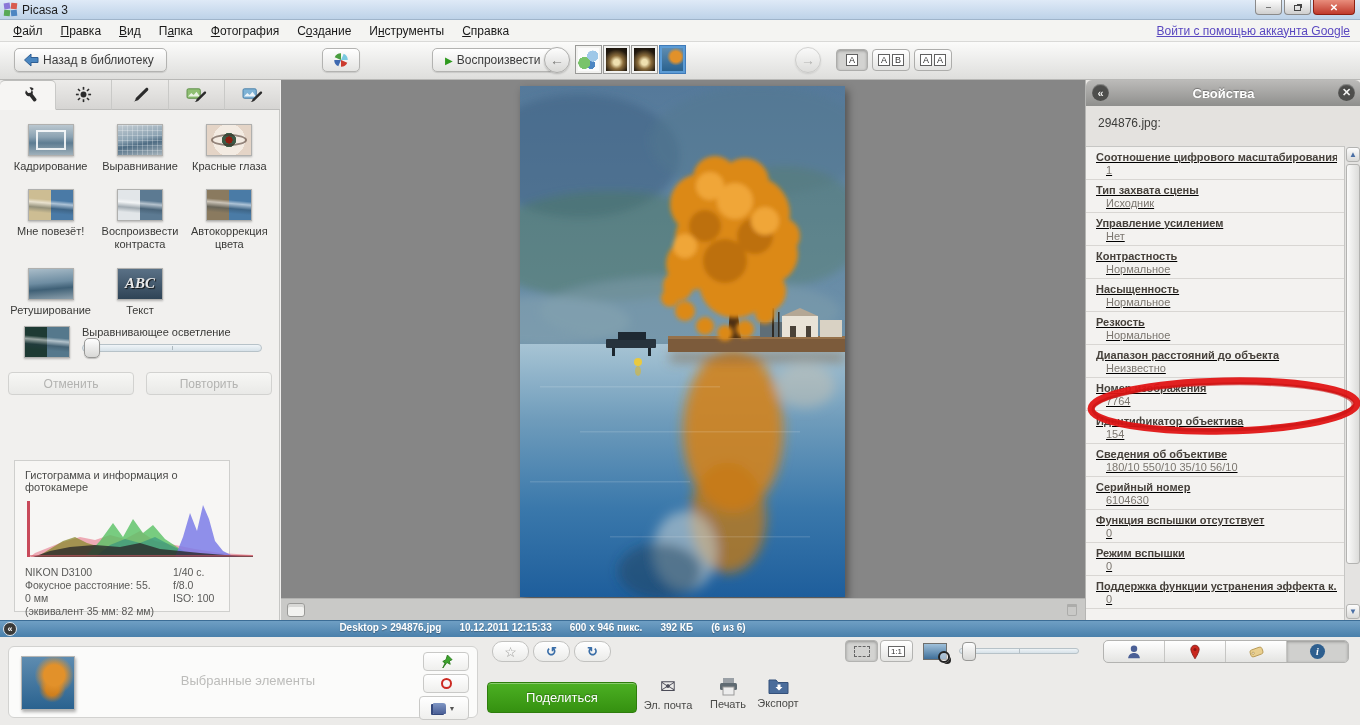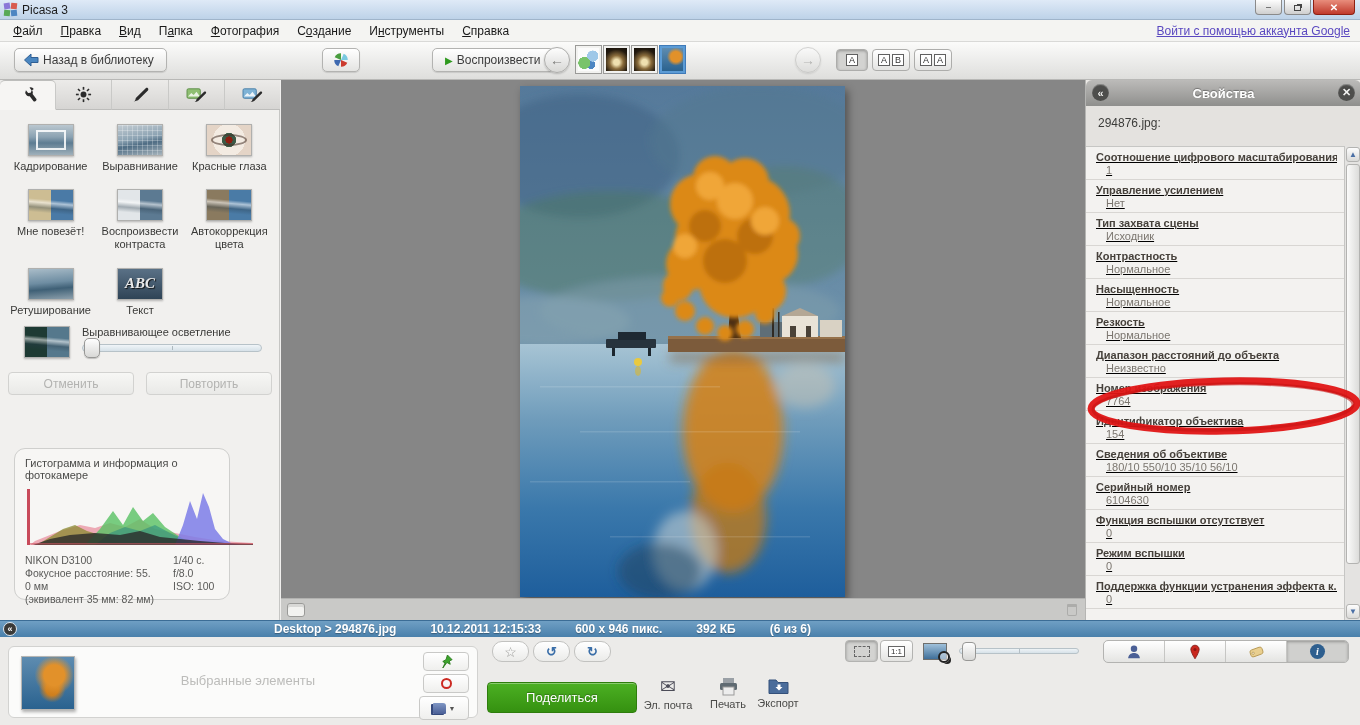--- a/index.html
+++ b/index.html
@@ -90,22 +90,22 @@
   .fill-thumb { background:linear-gradient(90deg,#1d3a33 0 50%, #55788c 50%); }
   .fill-row { position:absolute; left:24px; top:246px; width:238px; display:flex; gap:12px; }
   .fill-right { flex:1; }
   .fill-label { font-size:11px; color:#3a3a38; margin-bottom:6px; }
   .slider { position:relative; height:8px; border:1px solid #b7c2c8; border-radius:5px; background:linear-gradient(#f0f5f8,#d6e1e8); }
   .slider .tick { position:absolute; left:50%; top:1px; bottom:1px; width:1px; background:#aeb9bf; }
   .slider .sthumb { position:absolute; left:1px; top:-7px; width:16px; height:20px; border:1px solid #97979 5; border:1px solid #979795; border-radius:5px; background:linear-gradient(#fefefe,#d8d8d6); box-shadow:0 1px 1px rgba(0,0,0,.2); }
   .undo-row { position:absolute; left:8px; top:292px; width:264px; display:flex; gap:12px; }
   .u-btn { flex:1; height:23px; border:1px solid #d2d2d0; border-radius:4px; background:linear-gradient(#f7f7f5,#e9e9e7);
     color:#b3b3b1; font-size:12px; display:flex; align-items:center; justify-content:center; }
-  .histo-box { position:absolute; left:14px; top:368px; width:216px; height:152px; background:#f7f6f4;
-    border:1px solid #cfcfcd; border-radius:11px; padding:8px 10px; }
+  .histo-box { position:absolute; left:14px; top:380px; width:216px; height:152px; background:#f7f6f4;
+    border:1px solid #cfcfcd; border-radius:0; padding:8px 10px; }
   .histo-title { font-size:11px; color:#4a4a48; margin-bottom:4px; }
   .histo-chart { width:230px; height:62px; }
   .histo-info { display:flex; font-size:10.5px; color:#5a5a58; margin-top:3px; }
   .histo-col-l { width:148px; line-height:1.25; }
   .histo-col-r { flex:1; line-height:1.25; }
 
   
   .viewer { position:absolute; left:281px; top:0; width:804px; height:540px; background:#868686; }
   .photo { position:absolute; left:239px; top:6px; width:325px; height:511px; box-shadow:3px 4px 8px rgba(0,0,0,.4); }
   .photo svg { display:block; width:100%; height:100%; }
@@ -134,22 +134,22 @@
   .scroll-btn { position:absolute; left:1px; width:14px; height:15px; border:1px solid #b3b3b1; border-radius:3px;
     background:linear-gradient(#fdfdfd,#dadad8); color:#4a6fa5; font-size:8px; display:flex; align-items:center; justify-content:center; }
   .scroll-up { top:1px; } .scroll-down { bottom:1px; }
   .scroll-thumb { position:absolute; left:1px; top:18px; width:14px; height:400px; border:1px solid #b3b3b1; border-radius:3px;
     background:linear-gradient(90deg,#fbfbfa,#dcdcda); }
   .annotation { position:absolute; left:-2px; top:294px; width:280px; height:64px; pointer-events:none; z-index:30; }
 
   
   .bluebar { position:absolute; left:0; top:620px; width:1360px; height:17px;
     background:linear-gradient(#6f9fc4,#4a80ab); border-top:1px solid #3c6d96; }
-  .bluebar-content { position:absolute; left:0; top:1px; width:1085px; display:flex; justify-content:center; gap:34px;
-    font-size:12px; font-weight:bold; color:#fff; text-shadow:0 1px 1px rgba(0,0,0,.3); }
+  .bluebar-content { position:absolute; left:0; top:1px; width:1085px; display:flex; justify-content:center; gap:18px;
+    font-size:10px; font-weight:bold; color:#fff; text-shadow:0 1px 1px rgba(0,0,0,.3); }
   .tray-collapse { position:absolute; left:3px; top:1px; width:14px; height:14px; border-radius:50%; background:#3a3a38;
     color:#fff; font-size:9px; font-weight:bold; display:flex; align-items:center; justify-content:center; border:1px solid #dfe9f2; }
 
   
   .bottombar { position:absolute; left:0; top:637px; width:1360px; height:88px; background:#ecebe9; }
   .tray-box { position:absolute; left:8px; top:9px; width:470px; height:72px; background:#fbfbfa; border:1px solid #d2d2d0; border-radius:6px; }
   .tray-thumb { position:absolute; left:12px; top:9px; width:54px; height:54px; border:1px solid #b5b5b3; box-shadow:1px 2px 3px rgba(0,0,0,.3);
     background:radial-gradient(circle at 62% 35%, #e2912a 0 22%, transparent 42%), radial-gradient(circle at 58% 62%, #cf7f1d 0 14%, transparent 30%), linear-gradient(#5e8cb0,#2a628f); }
   .tray-label { position:absolute; left:80px; right:70px; top:26px; text-align:center; font-size:13px; color:#bcbcba; }
   .tray-btns { position:absolute; right:8px; top:5px; display:flex; flex-direction:column; gap:3px; align-items:flex-end; }
@@ -556,27 +556,27 @@
       </div>
       <div class="props-filename">294876.jpg:</div>
       <div class="props-list">
 
           <div class="prop-row">
             <div class="prop-label">Соотношение цифрового масштабирования</div>
             <div class="prop-value">1</div>
           </div>
 
           <div class="prop-row">
+            <div class="prop-label">Тип захвата сцены</div>
+            <div class="prop-value">Исходник</div>
+          </div>
+
+          <div class="prop-row">
             <div class="prop-label">Управление усилением</div>
             <div class="prop-value">Нет</div>
-          </div>
-
-          <div class="prop-row">
-            <div class="prop-label">Тип захвата сцены</div>
-            <div class="prop-value">Исходник</div>
           </div>
 
           <div class="prop-row">
             <div class="prop-label">Контрастность</div>
             <div class="prop-value">Нормальное</div>
           </div>
 
           <div class="prop-row">
             <div class="prop-label">Насыщенность</div>
             <div class="prop-value">Нормальное</div>

